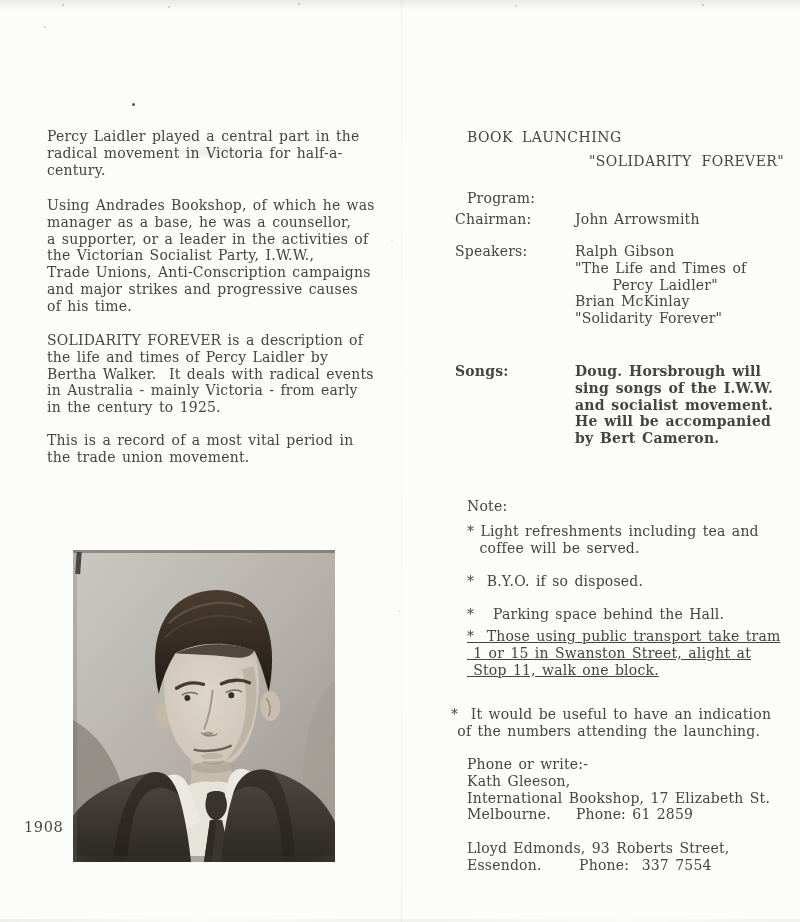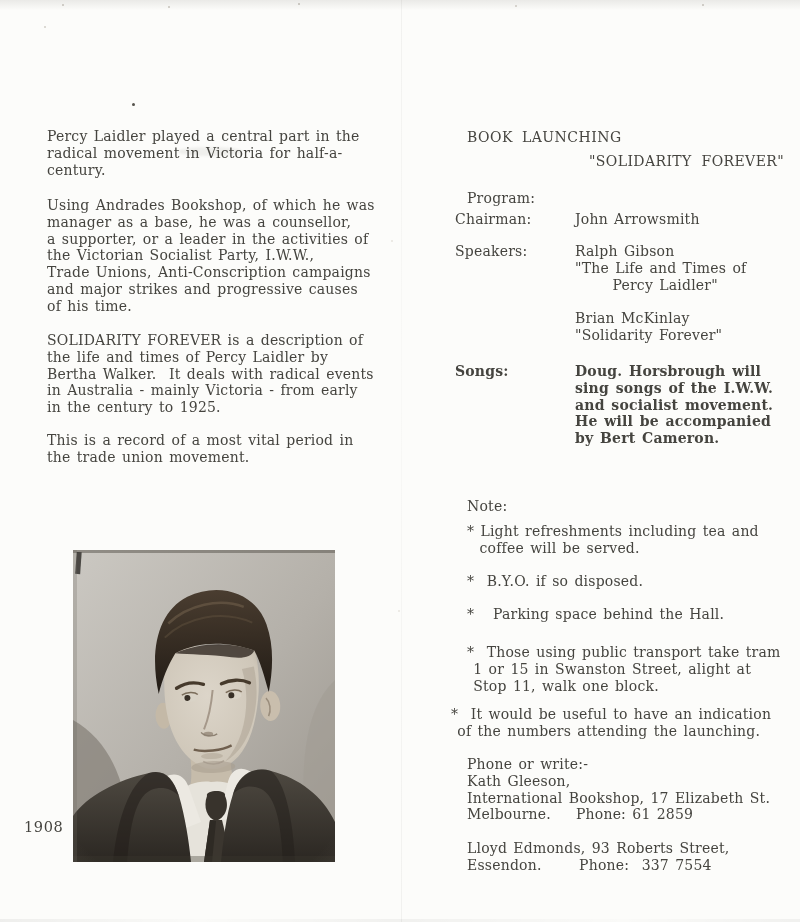--- a/index.html
+++ b/index.html
@@ -185,21 +185,21 @@
       <span class="lbl">Chairman:</span>
       <span class="val">John Arrowsmith</span>
     </div>
 
     <div class="row" style="left:455px;top:243px;">
       <span class="lbl">Speakers:</span>
       <span>
         <div class="val valblock">Ralph Gibson
 "The Life and Times of
       Percy Laidler"</div>
-        <div class="val valblock" style="margin-top:17px;">Brian McKinlay
+        <div class="val valblock" style="">Brian McKinlay
 "Solidarity Forever"</div>
       </span>
     </div>
 
     <div class="row" style="left:455px;top:363px;font-weight:bold;">
       <span class="lbl">Songs:</span>
       <span>
         <div class="val valblock">Doug. Horsbrough will
 sing songs of the I.W.W.
 and socialist movement.</div>
@@ -207,21 +207,21 @@
 by Bert Cameron.</div>
       </span>
     </div>
 
     <div class="txt" style="left:455px;top:486px;">Note:</div>
 
     <div class="txt" style="left:455px;top:511px;">* Light refreshments including tea and
   coffee will be served.</div>
     <div class="txt" style="left:455px;top:561px;">*  B.Y.O. if so disposed.</div>
     <div class="txt" style="left:455px;top:594px;">*   Parking space behind the Hall.</div>
-    <div class="txt" style="left:455px;top:632px;">*  Those using public transport take tram
+    <div class="txt" style="left:455px;top:616px;text-decoration:underline;">*  Those using public transport take tram
  1 or 15 in Swanston Street, alight at
  Stop 11, walk one block.</div>
     <div class="txt" style="left:439px;top:694px;">*  It would be useful to have an indication
  of the numbers attending the launching.</div>
 
     <div class="txt" style="left:455px;top:744px;">Phone or write:-
 Kath Gleeson,
 International Bookshop, 17 Elizabeth St.
 Melbourne.    Phone: 61 2859</div>
     <div class="txt" style="left:455px;top:828px;">Lloyd Edmonds, 93 Roberts Street,

